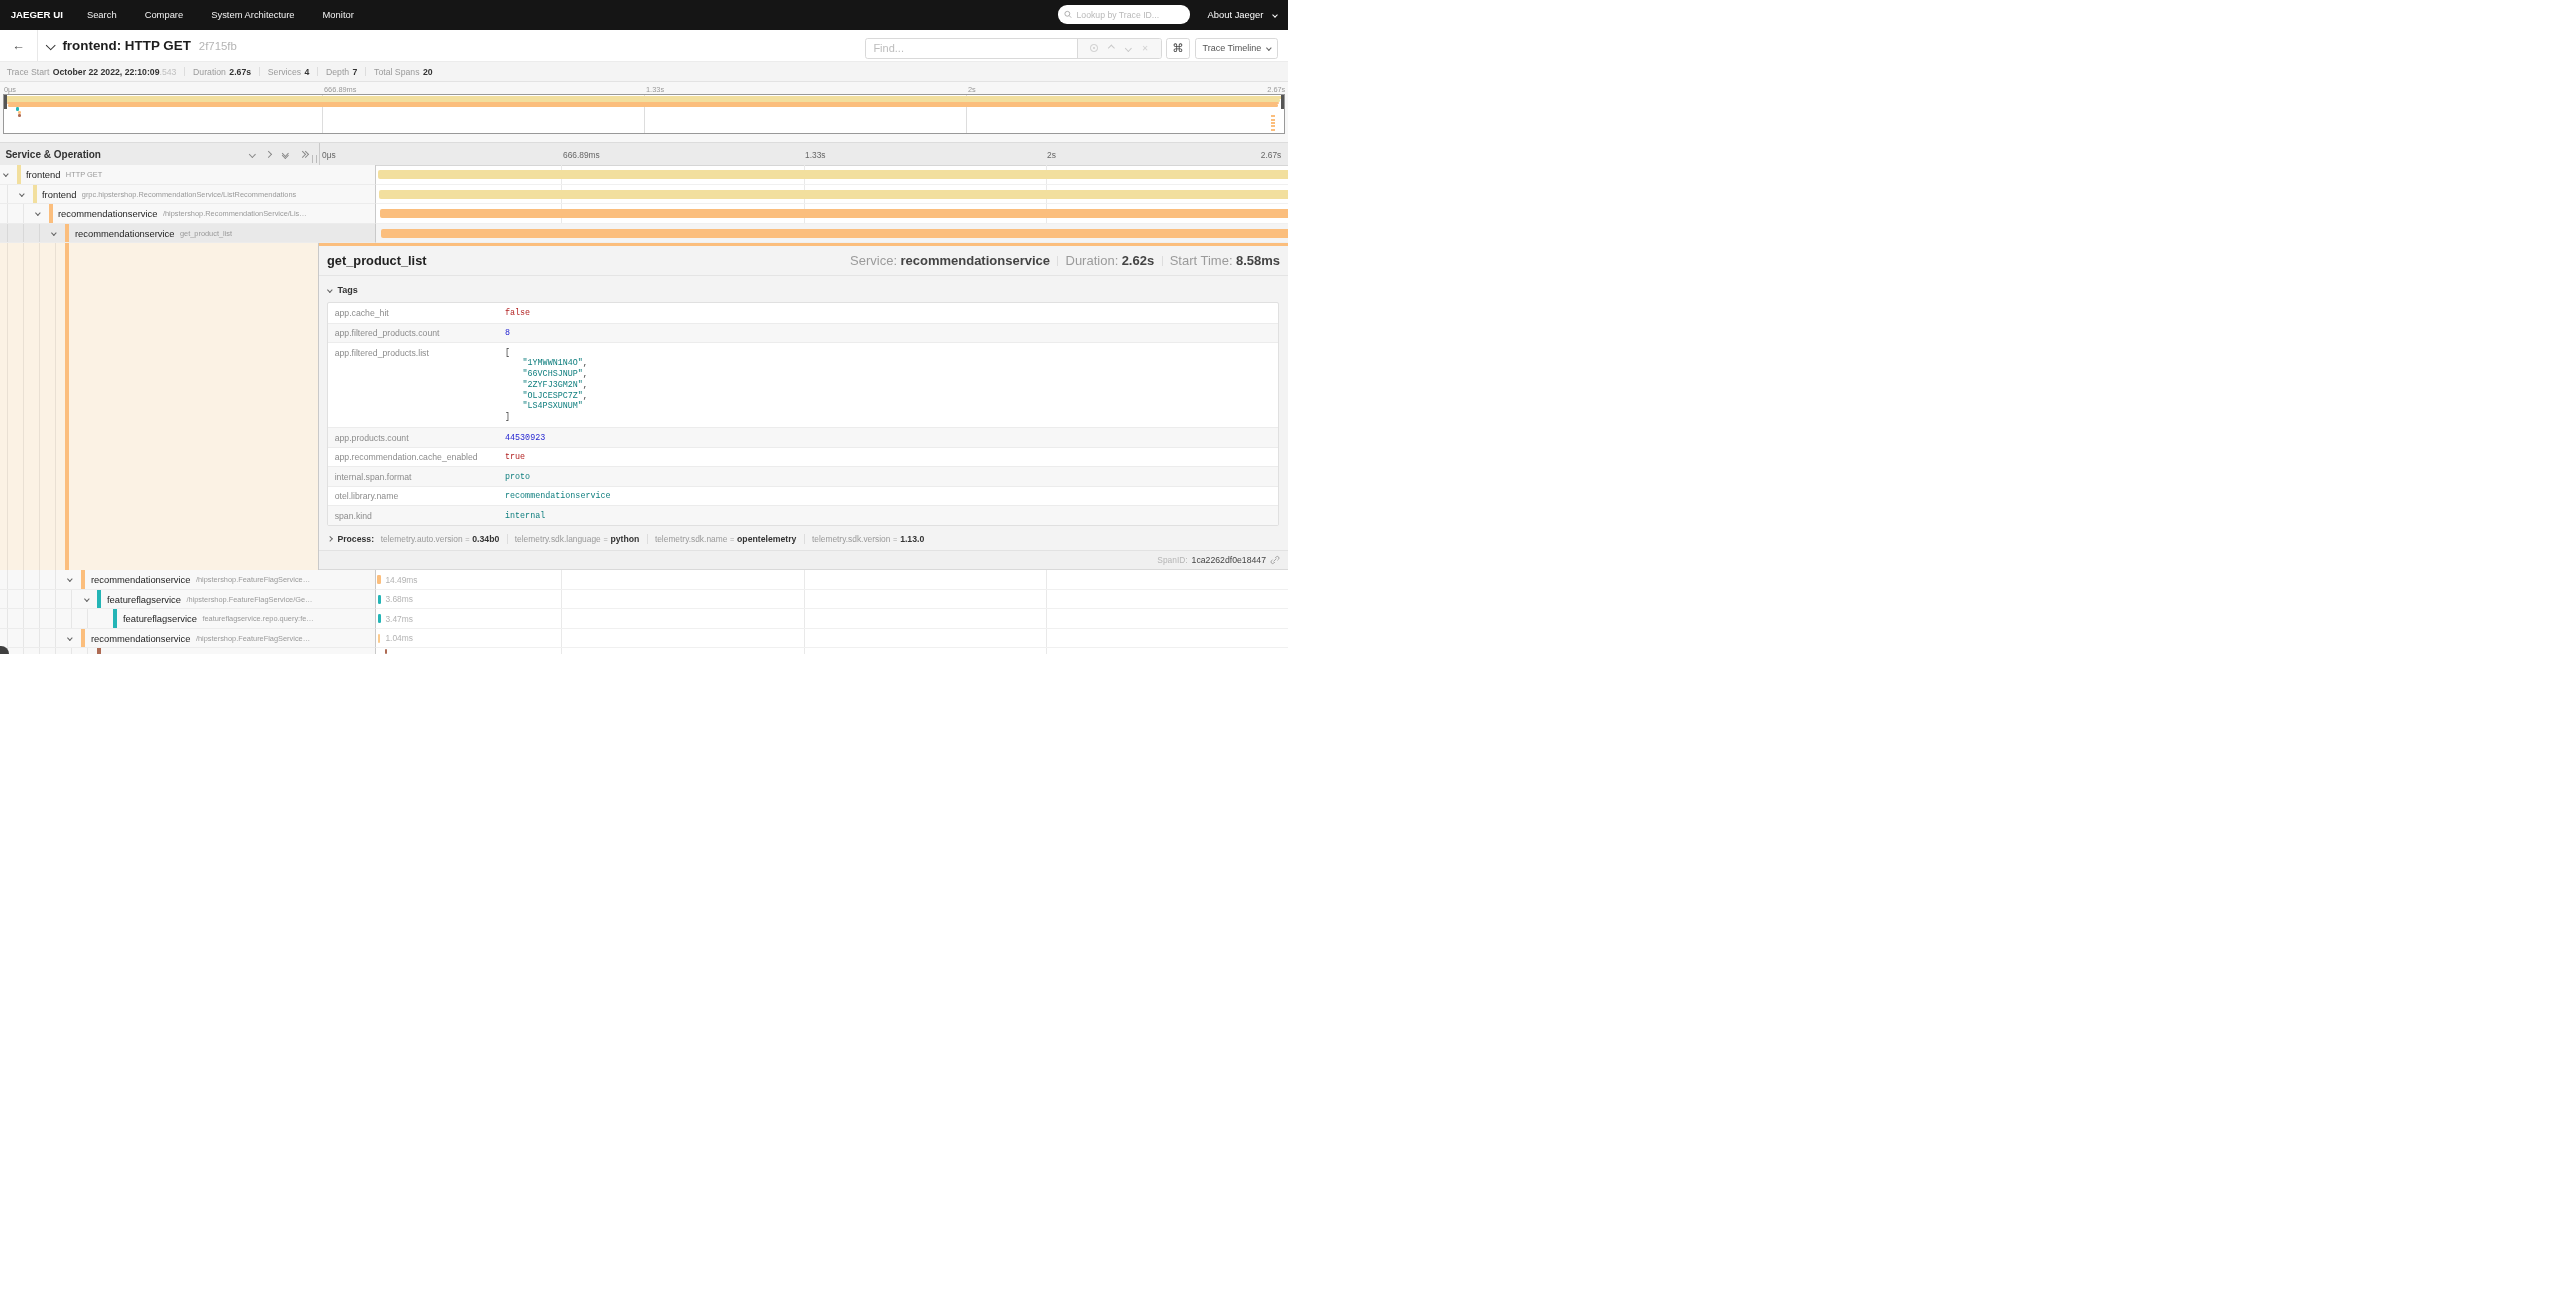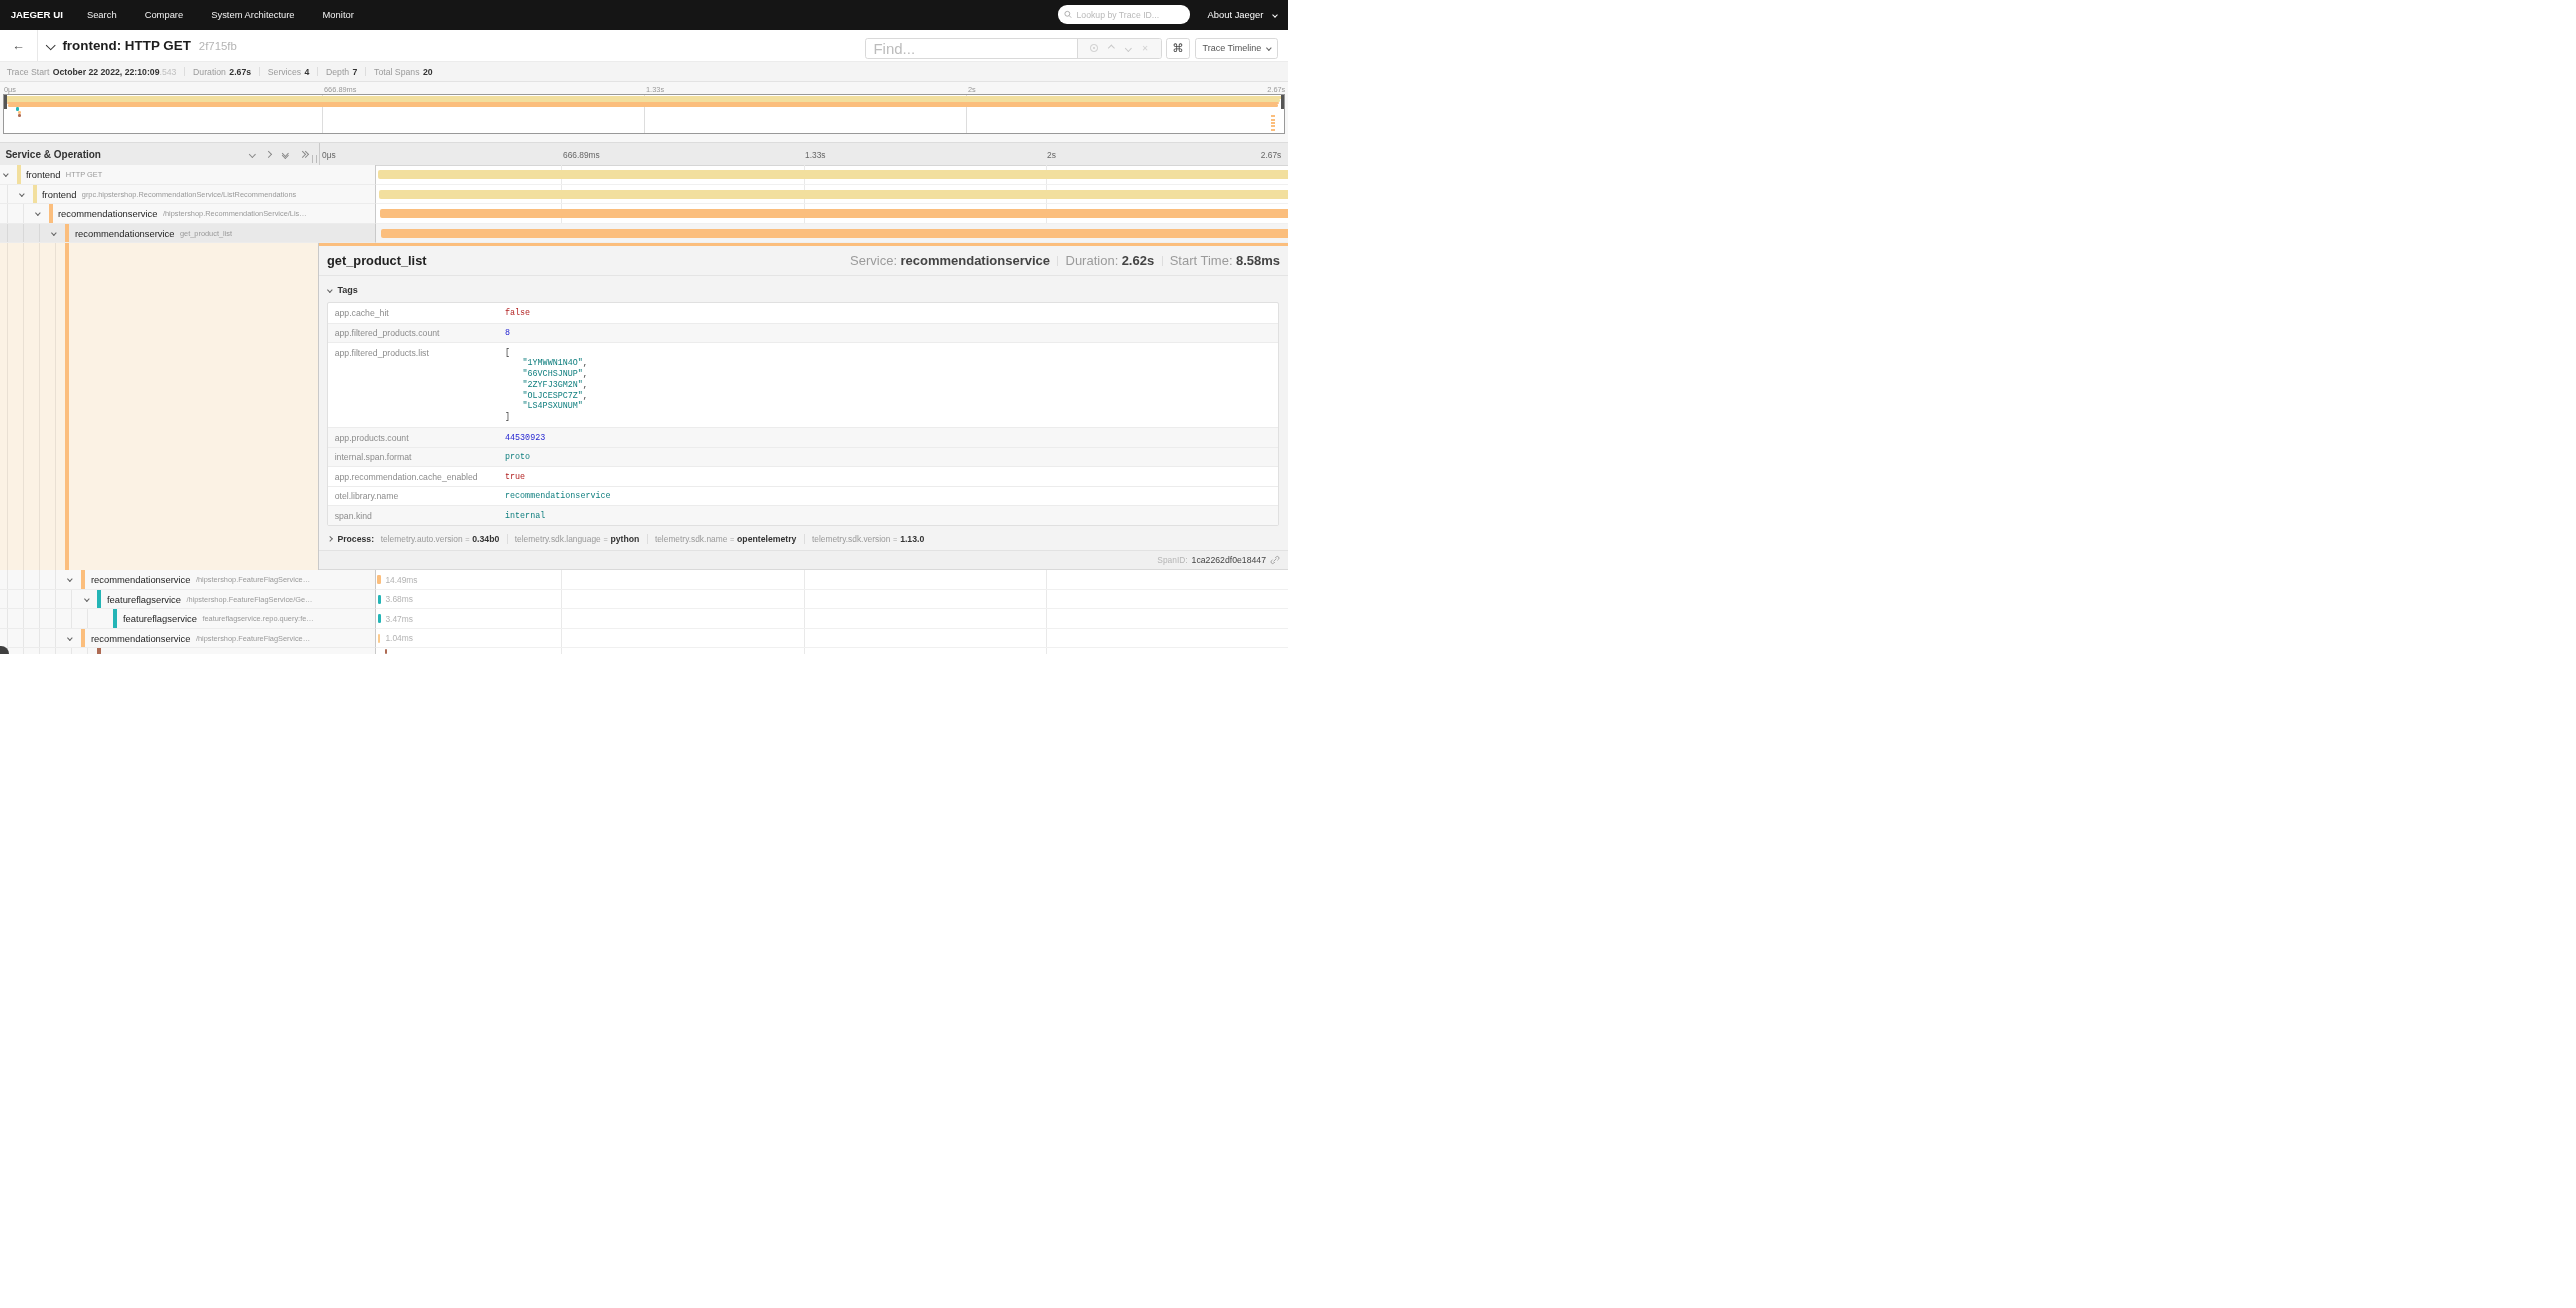--- a/index.html
+++ b/index.html
@@ -29,21 +29,21 @@
   
   .trace-header { position:absolute; top:29.5px; left:0; right:0; height:32px; background:#fff; border-bottom:0.7px solid #ececec; }
   .back-btn { position:absolute; left:6.7px; top:0; width:24px; height:32px; display:flex; align-items:center; justify-content:center; font-size:12.8px; color:#444; cursor:pointer; }
   .hdr-vdiv { position:absolute; left:37px; top:0; bottom:0; width:0.7px; background:#e8e8e8; }
   .th-title { position:absolute; left:47px; top:0; height:32px; display:flex; align-items:center; gap:8px; }
   .th-name { font-size:13.4px; font-weight:bold; color:#1d1d1d; }
   .th-id { font-size:11.4px; color:#b5b5b5; }
 
   .find-group { position:absolute; left:865px; top:8px; width:297px; height:21px; border:0.7px solid #d9d9d9; border-radius:2.7px; background:#fff; display:flex; overflow:hidden; }
   .find-input { flex:1; display:flex; align-items:center; padding:0 7.4px; }
-  .find-input input { width:100%; border:0; outline:0; font-size:15px; color:#333; font-family:"Liberation Sans",sans-serif; }
+  .find-input input { width:100%; border:0; outline:0; font-size:11px; color:#333; font-family:"Liberation Sans",sans-serif; }
   .find-input input::placeholder { color:#bcbcbc; }
   .find-ops { width:84px; background:#f7f7f7; border-left:0.7px solid #d9d9d9; display:flex; align-items:center; justify-content:space-around; padding:0 6.7px; }
   .op-ic { color:#ccc; display:flex; align-items:center; cursor:pointer; }
   .locate { width:7.4px; height:7.4px; border:0.9px solid #ccc; border-radius:50%; position:relative; }
   .locate::after { content:""; position:absolute; left:50%; top:50%; width:2px; height:2px; margin:-1px 0 0 -1px; background:#ccc; border-radius:50%; }
   .op-ic .chev { border-color:#c9c9c9; }
   .op-x { font-size:8px; color:#d2d2d2; }
   .cmd-btn { position:absolute; left:1166px; top:8px; width:24px; height:21px; border:0.7px solid #d9d9d9; border-radius:2.7px; background:#fff; display:flex; align-items:center; justify-content:center; font-size:11.4px; color:#444; cursor:pointer; }
   .view-btn { position:absolute; left:1195px; top:8px; width:83px; height:21px; border:0.7px solid #d9d9d9; border-radius:2.7px; background:#fff; display:flex; align-items:center; justify-content:center; gap:5.4px; font-size:9px; color:#555; cursor:pointer; }
 
@@ -379,27 +379,27 @@
                 <div class="json-item"><span class="v-str">"2ZYFJ3GM2N"</span><span class="json-punct">,</span></div>
                 <div class="json-item"><span class="v-str">"OLJCESPC7Z"</span><span class="json-punct">,</span></div>
                 <div class="json-item"><span class="v-str">"LS4PSXUNUM"</span></div>
                 <div class="json-punct">]</div>
               </div>
           </div>
           <div class="tag-row alt">
             <div class="tag-key">app.products.count</div>
             <div class="tag-val v-num">44530923</div>
           </div>
+          <div class="tag-row">
+            <div class="tag-key">app.recommendation.cache_enabled</div>
+            <div class="tag-val v-bool">true</div>
+          </div>
           <div class="tag-row alt">
             <div class="tag-key">internal.span.format</div>
             <div class="tag-val v-str">proto</div>
-          </div>
-          <div class="tag-row">
-            <div class="tag-key">app.recommendation.cache_enabled</div>
-            <div class="tag-val v-bool">true</div>
           </div>
           <div class="tag-row">
             <div class="tag-key">otel.library.name</div>
             <div class="tag-val v-str">recommendationservice</div>
           </div>
           <div class="tag-row alt">
             <div class="tag-key">span.kind</div>
             <div class="tag-val v-str">internal</div>
           </div>
         </div>

